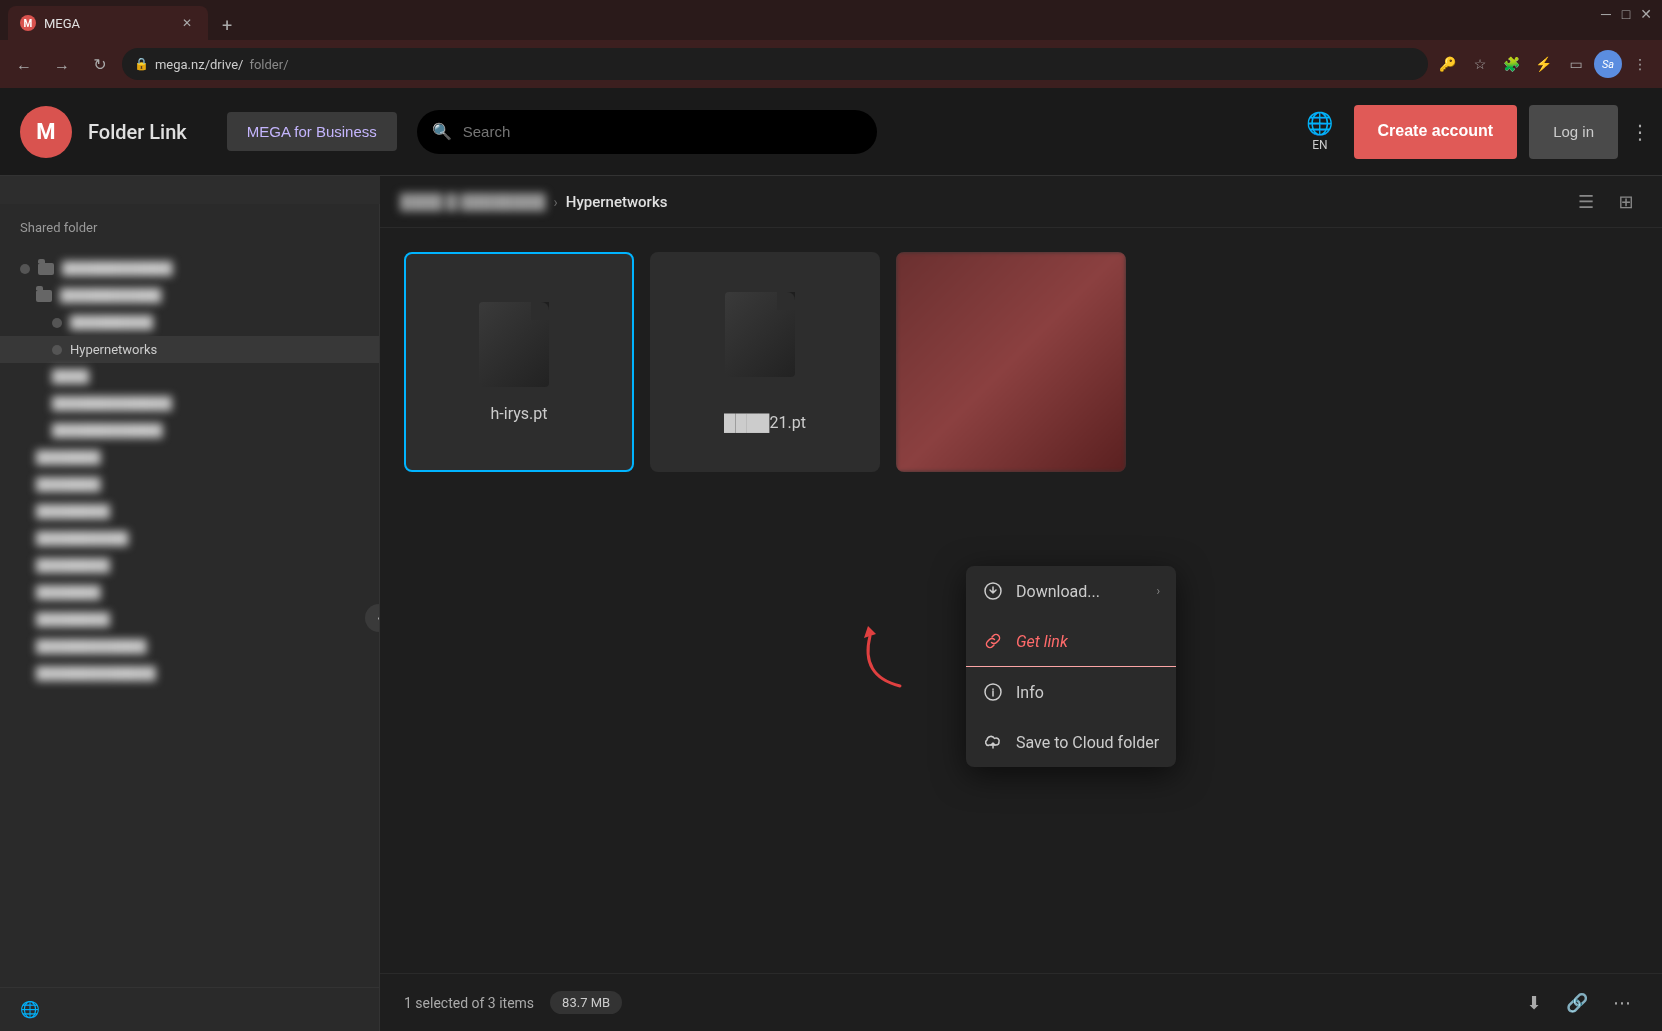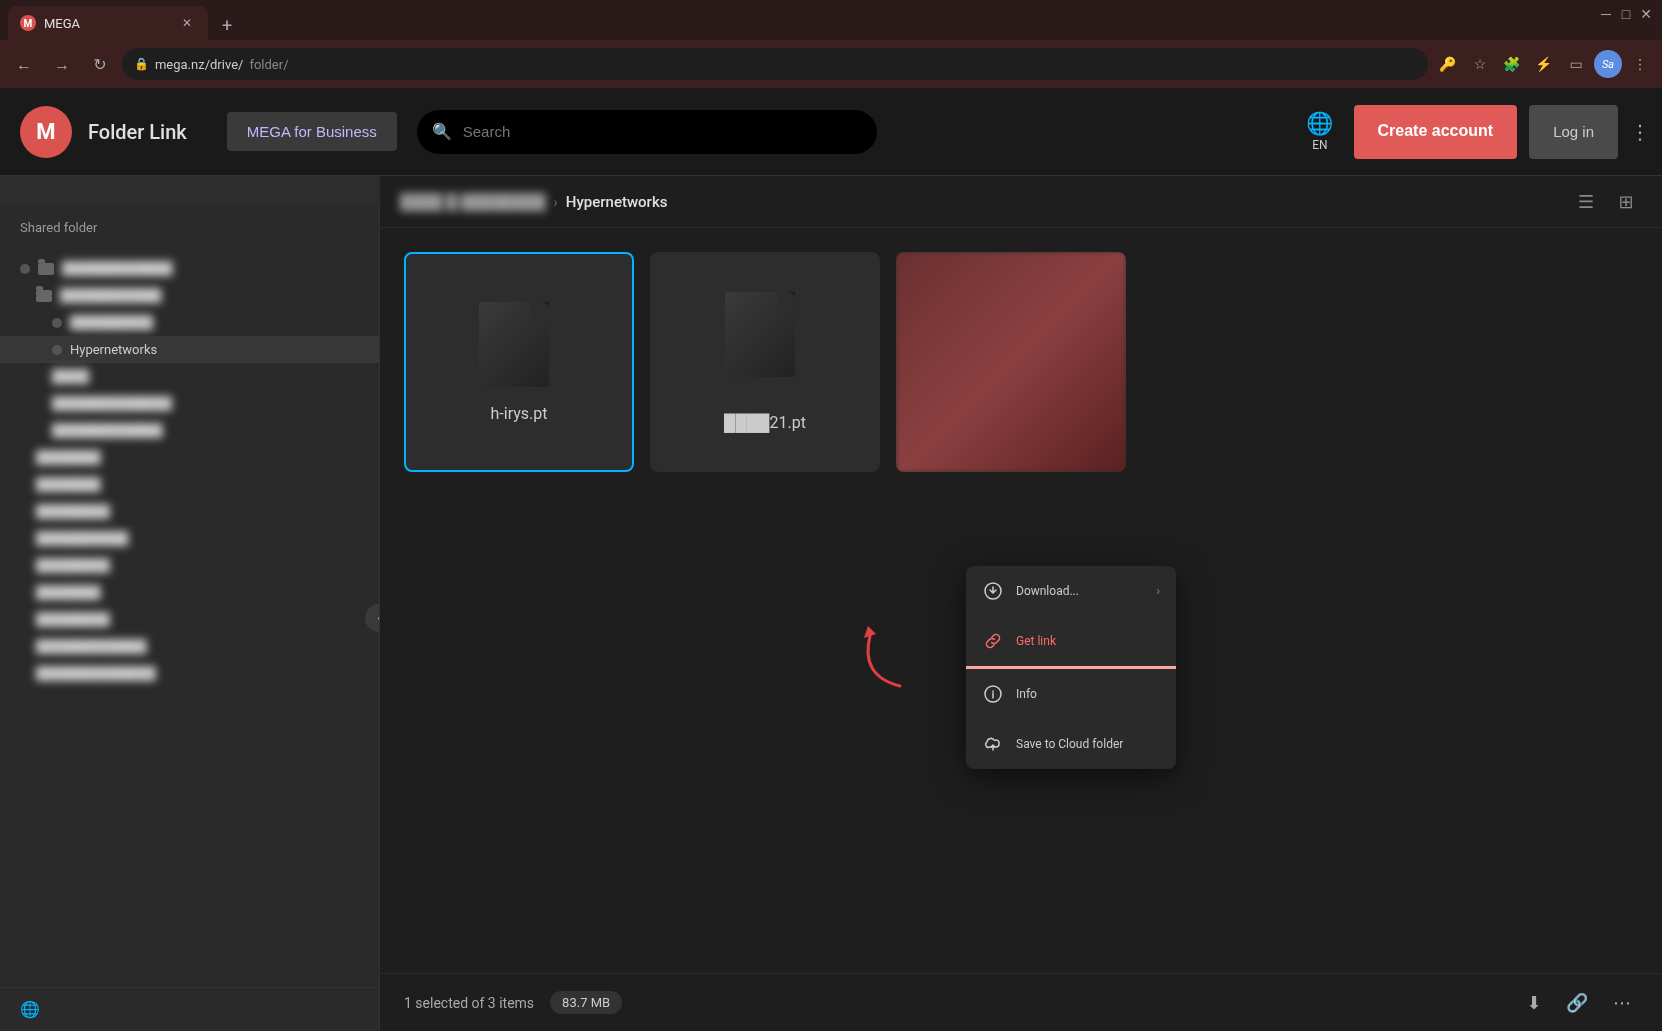--- a/index.html
+++ b/index.html
@@ -562,31 +562,32 @@
       display: flex;
       align-items: center;
       justify-content: center;
       color: #ccc;
       font-size: 16px;
       flex-shrink: 0;
     }
 
     .ctx-item-label {
       color: #ccc;
-      font-size: 12px;
+      font-size: 16px;
       flex: 1;
     }
 
     .ctx-item-arrow {
       color: #888;
       font-size: 12px;
     }
 
     .ctx-item.get-link {
-      border-bottom: 3px solid #fca5a5;
+      border-bottom: 1px solid #fca5a5;
+      font-style: italic;
     }
 
     .ctx-item.get-link .ctx-item-label {
       color: #ff6b6b;
     }
 
     
     .status-bar {
       height: 58px;
       background: #1e1e1e;

